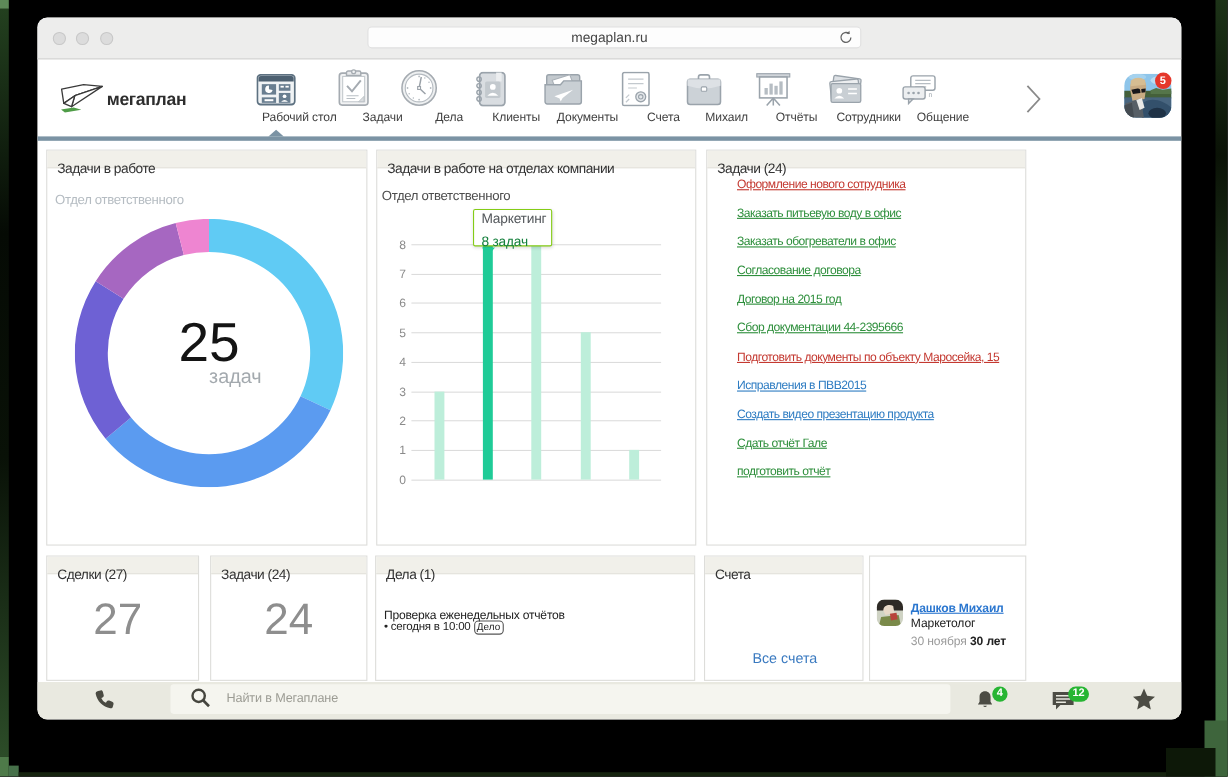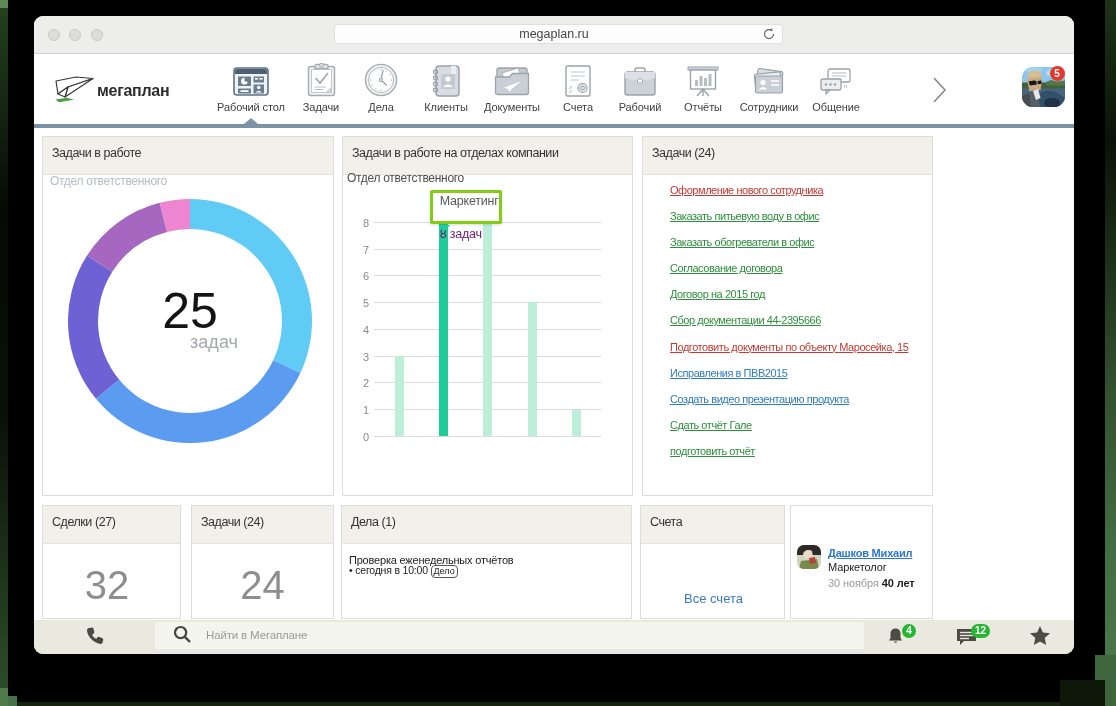--- a/index.html
+++ b/index.html
@@ -14,31 +14,31 @@
 .bg7{left:1095px;top:655px;width:21px;height:51px;background:#3e653c}
 .bg8{left:1060px;top:680px;width:45px;height:26px;background:#0d1808}
 
 .win{left:34px;top:16px;width:1040px;height:638px;background:#fff;border-radius:9px;overflow:hidden}
 .titlebar{left:0;top:0;width:1040px;height:38px;background:#ededec;border-bottom:1px solid #d2d2d2}
 .tl{width:12px;height:12px;border-radius:50%;background:#dcdcdc;border:1px solid #c8c8c8;top:12.5px}
 .addr{left:300px;top:8px;width:449px;height:20px;background:#fdfdfd;border:1px solid #e0e0e0;border-radius:4px;font-size:12.5px;color:#454545;text-align:center;line-height:19px;text-indent:-9px}
 .reload{right:298px;top:11px;width:14px;height:14px;color:#666}
 
 .logo-text{left:63px;top:66px;font-size:16px;font-weight:bold;color:#2d2d2d;letter-spacing:-0.3px}
-.nav{top:48px;text-align:center}
+.nav{top:48px;text-align:right}
 .nav .ic{height:33px;display:flex;align-items:flex-end;justify-content:center}
 .nav .lbl{font-size:11px;letter-spacing:-0.1px;color:#3f3f3f;margin-top:4px;white-space:nowrap}
 .chev{left:898px;top:60px}
 .ava{left:988px;top:51px;width:43px;height:40px;border-radius:11px;overflow:hidden}
 .avabadge{left:1015.5px;top:50px;width:15px;height:15px;background:#e5372b;border-radius:50%;color:#fff;font-size:10px;font-weight:bold;text-align:center;line-height:15px}
 .underline{left:0;top:108px;width:1040px;height:4px;background:#7b93a4}
 .notch{left:210px;top:102px;width:0;height:0;border-left:7px solid transparent;border-right:7px solid transparent;border-bottom:6px solid #7b93a4}
 
 .wg{background:#fff;border:1px solid #ddddda}
-.wg .hd{background:#f1f0ea;border-bottom:1px solid #e4e3dd;height:38px;line-height:32px;padding-left:9px;font-size:12.5px;letter-spacing:-0.45px;color:#333}
+.wg .hd{background:#f1f0ea;border-bottom:1px solid #e4e3dd;height:16px;line-height:32px;padding-left:9px;font-size:12.5px;letter-spacing:-0.45px;color:#333}
 .w1{left:8px;top:120px;width:292px;height:360px}
 .w2{left:308px;top:120px;width:291px;height:360px}
 .w3{left:608px;top:120px;width:291px;height:360px}
 .grid{position:absolute;left:31px;width:227px;height:0;border-top:1px solid #dcdcdc}
 .grid b{position:absolute;left:-20px;top:-6px;width:15px;text-align:right;font-weight:normal;font-size:11px;color:#8a8a8a;line-height:12px}
 .bar{position:absolute;width:9px;background:#bdeeda}
 
 .links{padding:9px 14px 0 27px;font-size:11px;line-height:13.3px;letter-spacing:-0.45px}
 .links a{display:block;margin-bottom:12.8px;text-decoration:underline}
 .lr{color:#c43931}.lg{color:#2e8f3c}.lb{color:#2e7cc2}
@@ -190,21 +190,21 @@
   </div>
   <div class="abs nav" style="left:566px;width:80px">
     <div class="ic">
         <svg width="34" height="30" viewBox="0 0 34 30">
       <path d="M12 5 v-2 a2 2 0 0 1 2-2 h6 a2 2 0 0 1 2 2 v2" fill="none" stroke="#9aa3ab" stroke-width="1.5"></path>
       <rect x="2" y="5" width="30" height="23" rx="2.5" fill="#ccd2d7" stroke="#9aa3ab" stroke-width="1.4"></rect>
       <path d="M2 5 h30 v6 q-15 5 -30 0 Z" fill="#dde1e5"></path>
       <rect x="14.5" y="12" width="5" height="4" rx="1" fill="#fff" stroke="#9aa3ab" stroke-width="1"></rect>
     </svg>
       </div>
-    <div class="lbl">Рабочий</div>
+    <div class="lbl">Михаил</div>
   </div>
   <div class="abs nav" style="left:629px;width:80px">
     <div class="ic">
         <svg width="32" height="31" viewBox="0 0 32 31">
       <rect x="1" y="1" width="30" height="3" fill="#d0d5da" stroke="#9aa3ab" stroke-width="1"></rect>
       <rect x="3.5" y="4" width="25" height="19" fill="#fff" stroke="#9aa3ab" stroke-width="1.4"></rect>
       <g fill="#b6bdc3">
             <rect x="8" y="14" width="3" height="6"></rect>
             <rect x="12.5" y="10" width="3" height="10"></rect>
             <rect x="17" y="12" width="3" height="8"></rect>
@@ -317,23 +317,23 @@
         <b>1</b>
       </div>
     <div class="grid" style="top:298.6px">
         <b>0</b>
       </div>
     <div class="bar" style="left:51.5px;top:218.5px;height:80.1px"></div>
     <div class="bar" style="left:96.3px;top:85px;height:213.6px;background:#1fcb97"></div>
     <div class="bar" style="left:140.3px;top:85px;height:213.6px"></div>
     <div class="bar" style="left:184.7px;top:165.1px;height:133.5px"></div>
     <div class="bar" style="left:229.1px;top:271.9px;height:26.7px"></div>
-    <div class="abs" style="left:86.7px;top:52.7px;width:72px;height:34px;background:#fff;border:3px solid #84cc16;border-radius:2px;box-shadow:0 1px 3px rgba(0,0,0,.14);padding-left:7px">
+    <div class="abs" style="left:86.7px;top:52.7px;width:72px;height:34px;background:#fff;border:1px solid #84cc16;border-radius:2px;box-shadow:0 1px 3px rgba(0,0,0,.14);padding-left:7px">
       <div style="font-size:12.5px;letter-spacing:-0.2px;color:#54585c;margin-top:1.5px">Маркетинг</div>
-      <div style="font-size:12.5px;letter-spacing:-0.2px;color:#701a75;margin-top:19px">8 задач</div>
+      <div style="font-size:12.5px;letter-spacing:-0.2px;color:#15803d;margin-top:7px">8 задач</div>
     </div>
     <div class="abs" style="left:95px;top:87.5px;width:0;height:0;border-left:6px solid transparent;border-right:6px solid transparent;border-top:7px solid #1fcb97"></div>
   </div>
 
   <div class="abs wg w3">
     <div class="hd">Задачи (24)</div>
     <div class="links">
       <a class="lr">Оформление нового сотрудника</a>
       <a class="lg">Заказать питьевую воду в офис</a>
       <a class="lg">Заказать обогреватели в офис</a>
@@ -343,21 +343,21 @@
       <a class="lr">Подготовить документы по объекту Маросейка, 15</a>
       <a class="lb">Исправления в ПВВ2015</a>
       <a class="lb">Создать видео презентацию продукта</a>
       <a class="lg">Сдать отчёт Гале</a>
       <a class="lg">подготовить отчёт</a>
     </div>
   </div>
 
   <div class="abs wg r2 s1">
       <div class="hd">Сделки (27)</div>
-      <div class="bignum" style="margin-right:9px">32</div>
+      <div class="bignum" style="margin-right:9px">27</div>
     </div>
   <div class="abs wg r2 s2">
       <div class="hd">Задачи (24)</div>
       <div class="bignum">24</div>
     </div>
   <div class="abs wg r2 s3">
       <div class="hd">Дела (1)</div>
     <div class="abs" style="left:7px;top:48px;font-size:11px;letter-spacing:-0.2px;color:#222">Проверка еженедельных отчётов</div>
     <div class="abs" style="left:7px;top:58px;font-size:10.5px;letter-spacing:-0.2px;color:#222">• сегодня в 10:00 <span style="border:1px solid #555;border-radius:4px;font-size:9px;padding:0 2px 1px;letter-spacing:0">Дело</span></div>
   </div>
@@ -368,21 +368,21 @@
   <div class="abs wg r2 s5">
     <svg class="abs" style="left:6px;top:39px;border-radius:7px" width="24" height="24" viewBox="0 0 24 24">
       <rect width="24" height="24" fill="#cfd3c4"></rect>
       <rect width="24" height="10" fill="#2e2a26"></rect>
       <path d="M6 10 C6 5 12 4 15 6 L16 12 L8 14 Z" fill="#e8d9c8"></path>
       <path d="M4 16 L20 14 L22 24 L2 24 Z" fill="#7a8a4a"></path>
       <path d="M12 13 L18 12 L19 18 L13 19 Z" fill="#b8433a"></path>
     </svg>
     <div class="abs" style="left:37px;top:41px;font-size:11px;letter-spacing:-0.2px;font-weight:bold;color:#2a76cf;text-decoration:underline">Дашков Михаил</div>
     <div class="abs" style="left:37px;top:54.5px;font-size:11px;letter-spacing:-0.1px;color:#222">Маркетолог</div>
-    <div class="abs" style="left:37px;top:71px;font-size:11px;letter-spacing:-0.1px;color:#9a9a9a">30 ноября <span style="color:#222;font-weight:bold">40 лет</span></div>
+    <div class="abs" style="left:37px;top:71px;font-size:11px;letter-spacing:-0.1px;color:#9a9a9a">30 ноября <span style="color:#222;font-weight:bold">30 лет</span></div>
   </div>
 
   <div class="abs bbar"></div>
   <div class="abs sbox"></div>
   <svg class="abs" style="left:51px;top:611px" width="19" height="19" viewBox="0 0 19 19">
     <path d="M4.6 1.2 L7.2 0.7 C8.3 0.5 9.2 1.1 9.5 2.2 L10.3 5.3 C10.6 6.4 10.1 7.3 9.1 7.8 L7.9 8.4 C8.9 10.8 10.3 12.2 12.6 13.3 L13.3 12 C13.8 11 14.8 10.6 15.9 11 L18.9 12.1 C20 12.5 20.5 13.5 20.2 14.6 L19.5 17.2 C19.2 18.3 18.2 19 17 18.8 C9.6 17.6 3.4 11.4 2.2 4.2 C2 2.8 3 1.5 4.6 1.2 Z" fill="#4a4a42" transform="scale(0.9)"></path>
   </svg>
   <svg class="abs" style="left:139px;top:609px" width="19" height="19" viewBox="0 0 19 19">
       <circle cx="7.6" cy="7.6" r="5.6" fill="none" stroke="#45453e" stroke-width="2.2"></circle>
       <line x1="11.6" y1="11.6" x2="17" y2="17" stroke="#45453e" stroke-width="2.4"></line>

